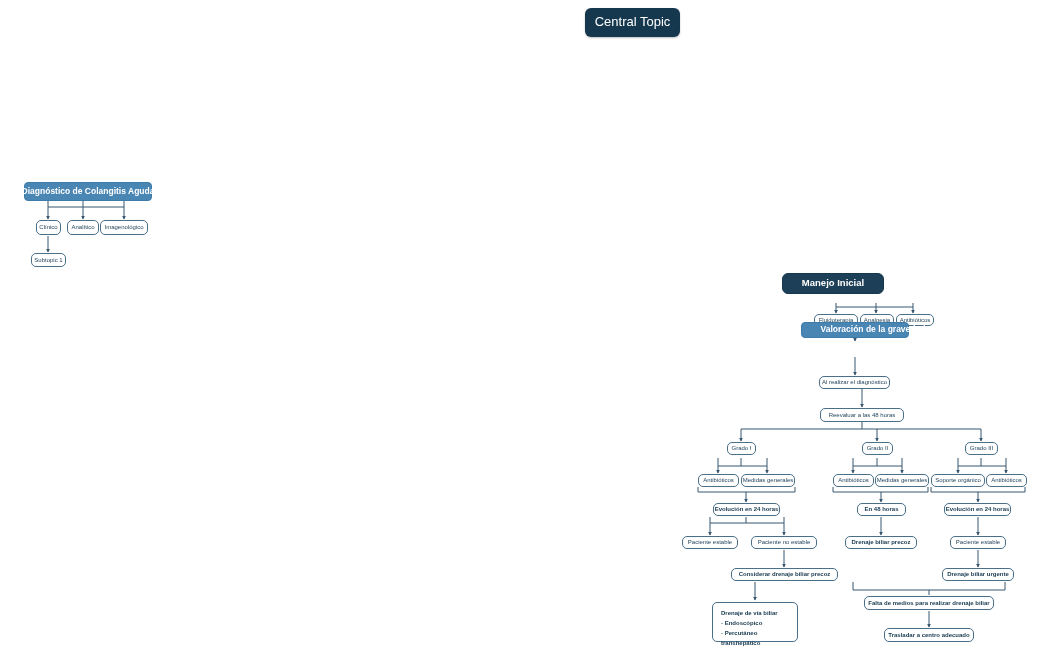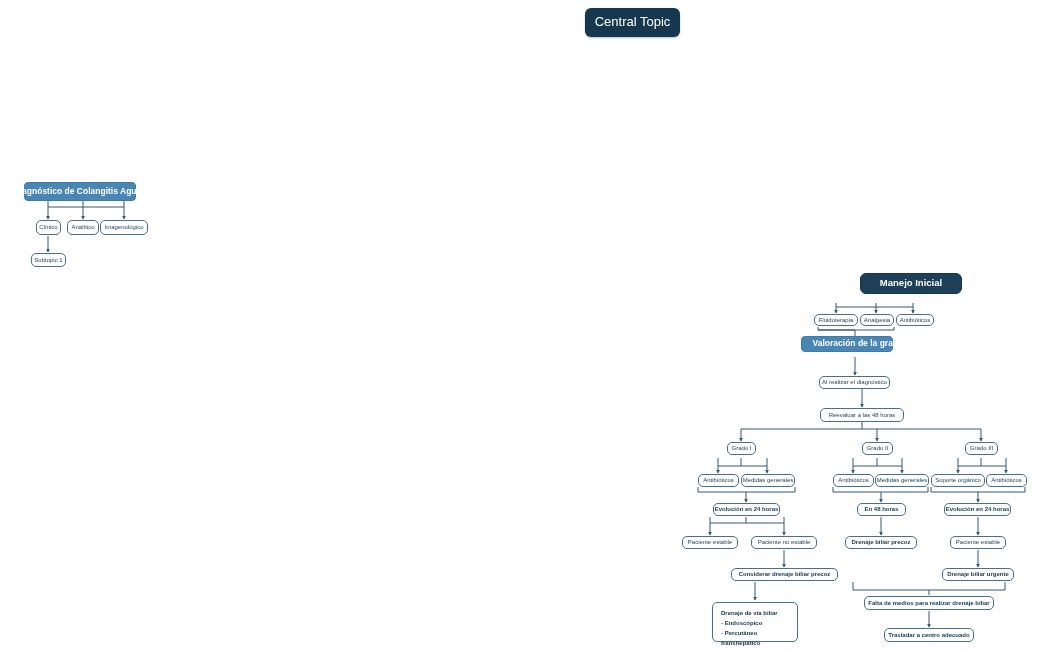--- a/index.html
+++ b/index.html
@@ -186,53 +186,53 @@
       <path d="M853,582 L853,590"></path>
       <path d="M1005,582 L1005,590"></path>
       <path d="M929,590 L929,595"></path>
     </g>
   </svg>
 
   <div class="node n-central" style="left:585px;top:8px;width:95px;height:29px;">
     <span>Central Topic</span>
   </div>
 
-  <div class="node n-blue" style="left:24px;top:182px;width:112px;height:19px;">
+  <div class="node n-blue" style="left:24px;top:182px;width:128px;height:19px;">
     <span>Diagnóstico de Colangitis Aguda</span>
   </div>
 
   <div class="node n-leaf" style="left:36px;top:220px;width:25px;height:15px;">
     <span>Clínico</span>
   </div>
   <div class="node n-leaf" style="left:67px;top:220px;width:32px;height:15px;">
     <span>Analítico</span>
   </div>
   <div class="node n-leaf" style="left:100px;top:220px;width:48px;height:15px;">
     <span>Imagenológico</span>
   </div>
 
   <div class="node n-leaf" style="left:31px;top:253px;width:35px;height:14px;">
     <span>Subtopic 1</span>
   </div>
 
-  <div class="node n-dark" style="left:860px;top:273px;width:102px;height:21px;">
+  <div class="node n-dark" style="left:782px;top:273px;width:102px;height:21px;">
     <span>Manejo Inicial</span>
   </div>
 
   <div class="node n-leaf" style="left:814px;top:314px;width:44px;height:12px;">
     <span>Fluidoterapia</span>
   </div>
   <div class="node n-leaf" style="left:860px;top:314px;width:34px;height:12px;">
     <span>Analgesia</span>
   </div>
   <div class="node n-leaf" style="left:896px;top:314px;width:38px;height:12px;">
     <span>Antibióticos</span>
   </div>
 
-  <div class="node n-blue" style="left:801px;top:336px;width:92px;height:16px;padding-left:36px;">
+  <div class="node n-blue" style="left:801px;top:322px;width:108px;height:16px;padding-left:36px;">
     <span>Valoración de la gravedad</span>
   </div>
 
   <div class="node n-leaf" style="left:819px;top:376px;width:71px;height:13px;">
     <span>Al realizar el diagnóstico</span>
   </div>
 
   <div class="node n-leaf" style="left:820px;top:408px;width:84px;height:14px;">
     <span>Reevaluar a las 48 horas</span>
   </div>

